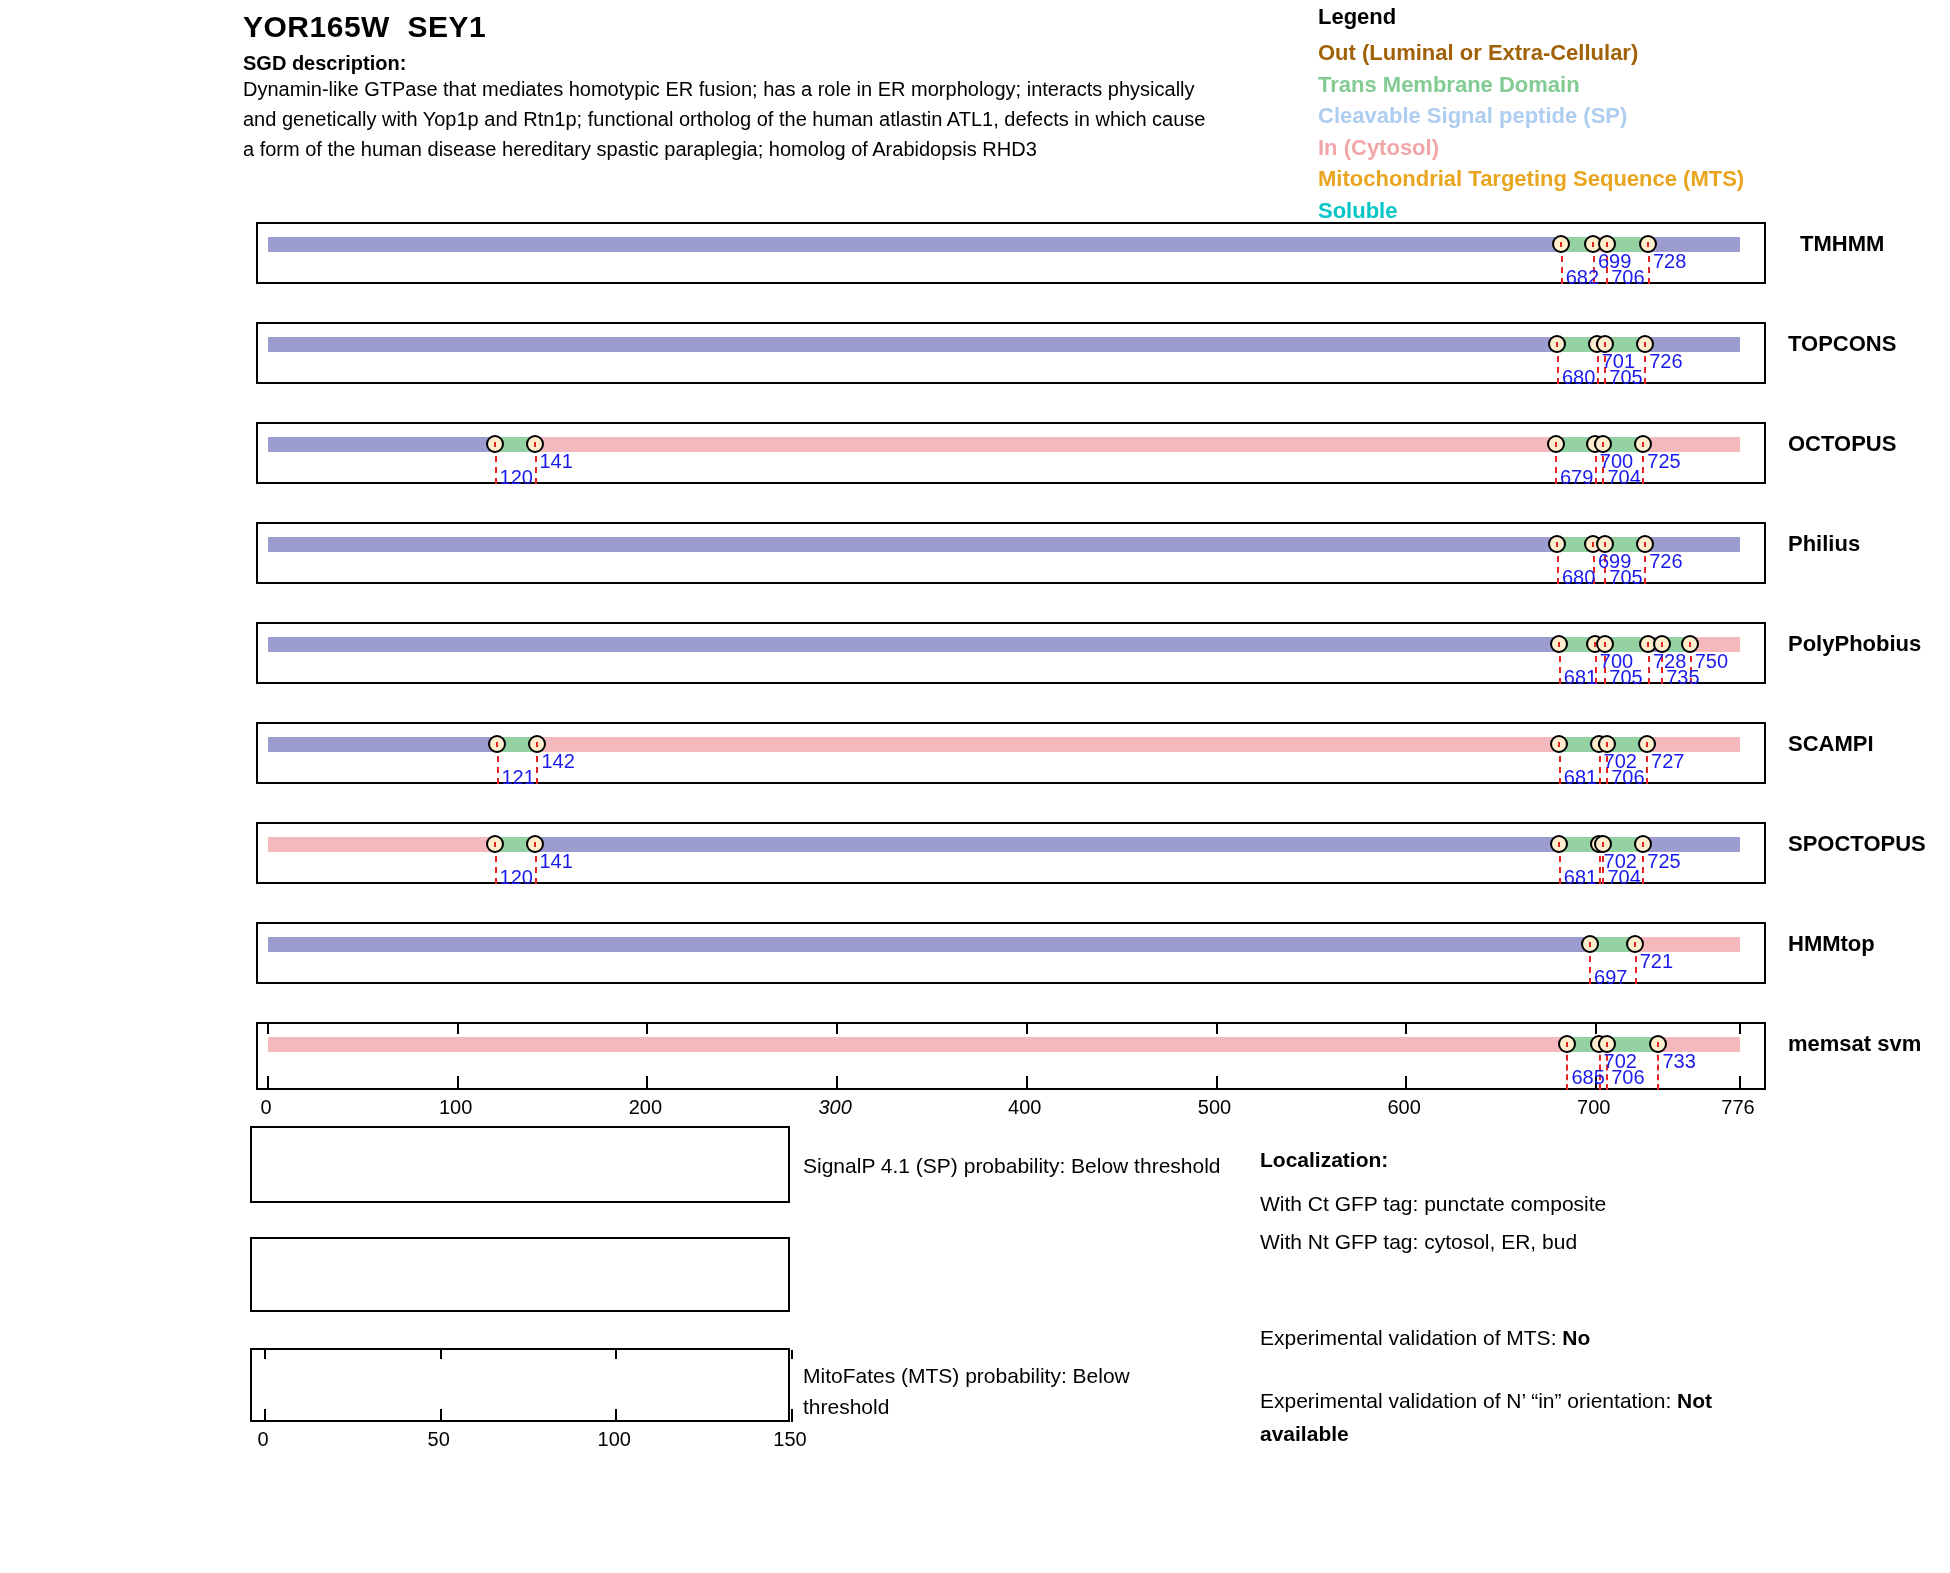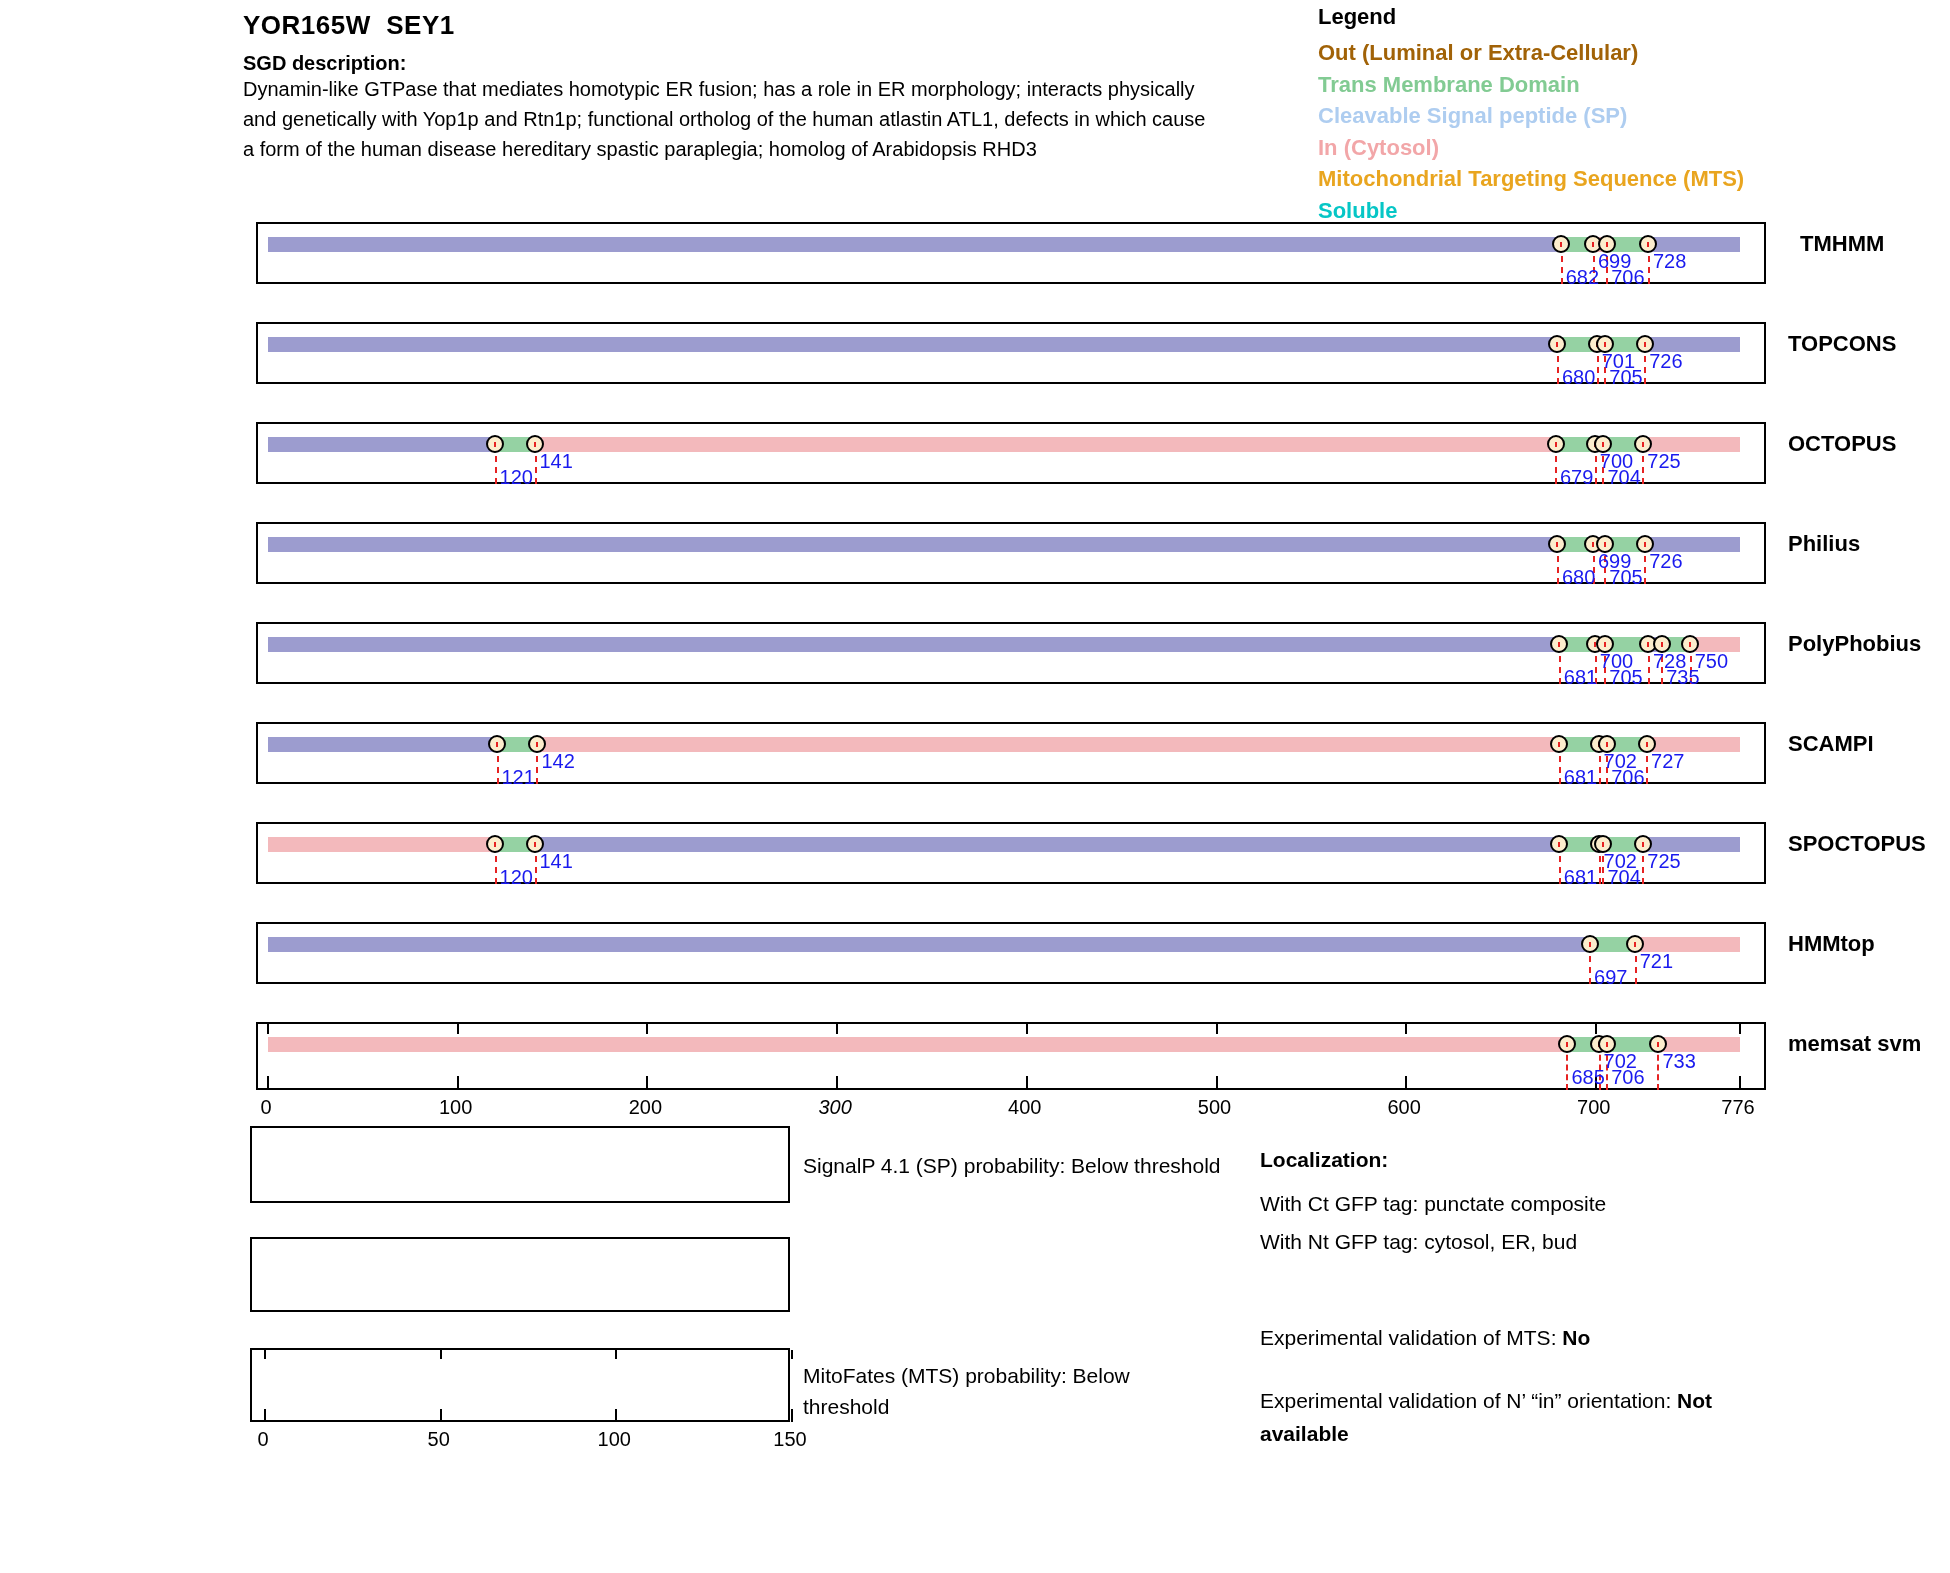--- a/index.html
+++ b/index.html
@@ -1,19 +1,19 @@
 <!DOCTYPE html>
 <html><head>
 <meta charset="utf-8">
 <style>
   html,body{margin:0;padding:0;background:#fff;}
   .page{position:relative;width:1950px;height:1573px;background:#fff;
         font-family:"Liberation Sans",sans-serif;color:#000;overflow:hidden;}
   .abs{position:absolute;}
-  .title{font-size:26px;font-weight:bold;white-space:pre;letter-spacing:.5px;}
+  .title{font-size:30px;font-weight:bold;white-space:pre;letter-spacing:.5px;}
   .sgd-label{font-size:20px;font-weight:bold;}
   .desc-line{font-size:20px;line-height:30px;white-space:nowrap;}
   .legend-head{font-size:22px;font-weight:bold;}
   .legend-item{font-size:22px;font-weight:bold;height:31.5px;white-space:nowrap;}
   .track-box{position:absolute;border:2px solid #000;background:#fff;box-sizing:border-box;}
   .bar{position:absolute;left:10px;top:13px;height:15px;z-index:1;}
   .seg{position:absolute;top:0;height:100%;}
   .vline{position:absolute;width:0;border-left:2px dashed #e62222;z-index:2;}
   .marker{position:absolute;width:14px;height:14px;border:2.5px solid #000;border-radius:50%;
           background:#fcedcd;z-index:3;display:flex;align-items:center;justify-content:center;}

